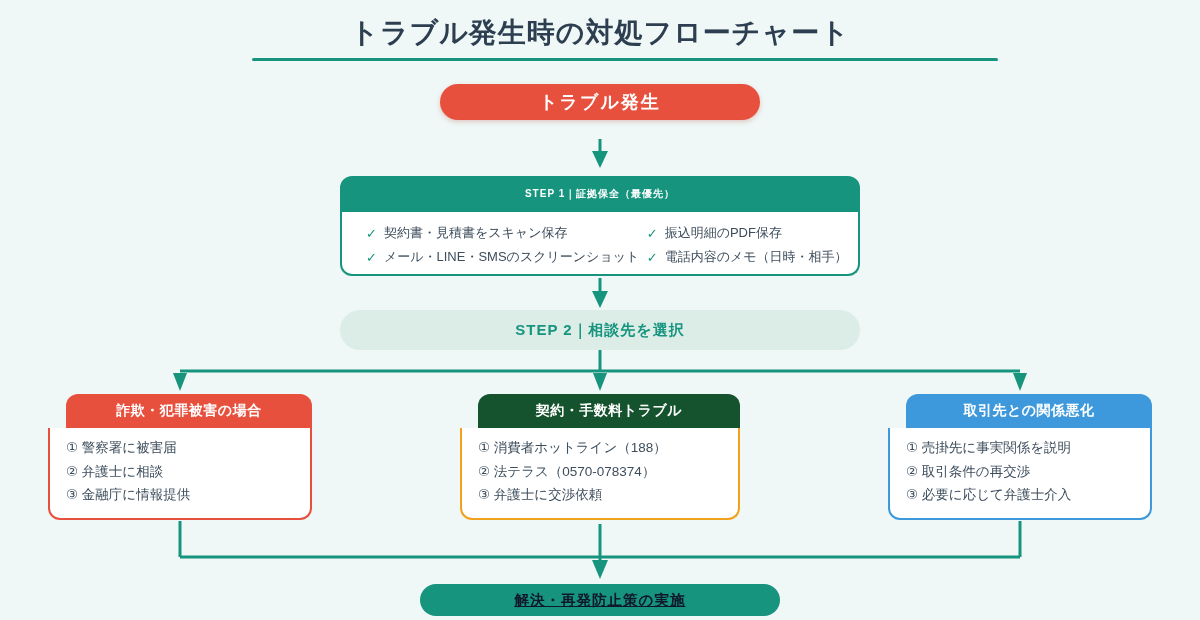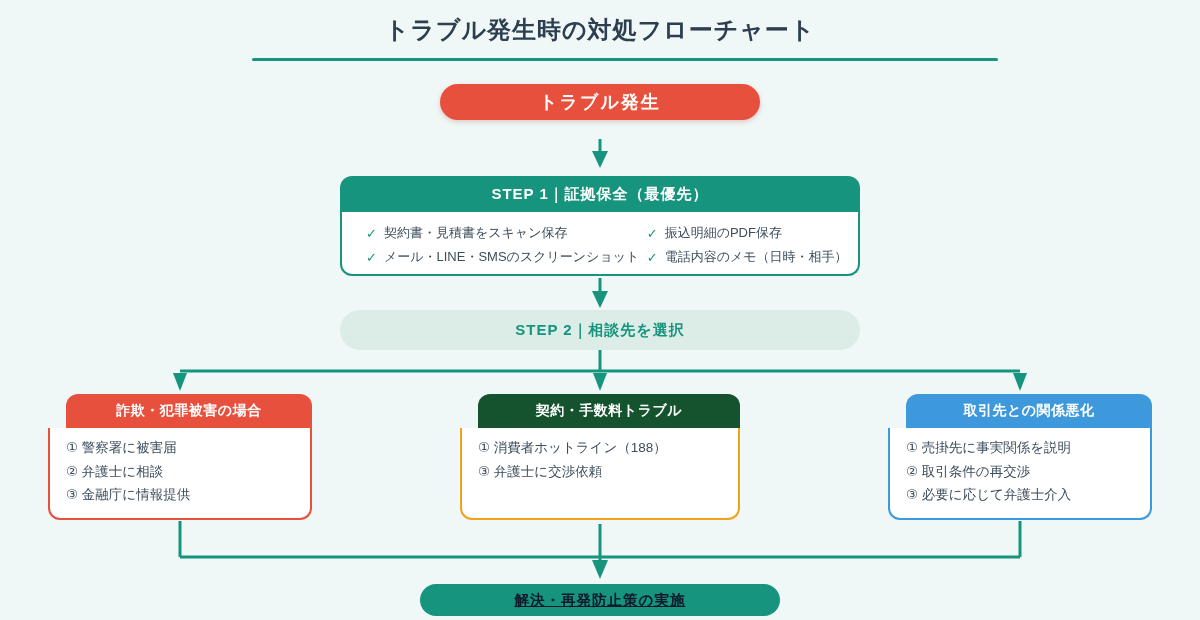--- a/index.html
+++ b/index.html
@@ -11,21 +11,21 @@
     font-family: "Liberation Sans", "DejaVu Sans", sans-serif;
     overflow: hidden;
     margin: 0 auto;
   }
   .abs { position: absolute; }
 
   
   #page-title {
     top: 14px; left: 0; width: 100%;
     text-align: center;
-    font-size: 24px; font-weight: bold;
+    font-size: 28px; font-weight: bold;
     color: #2C3E50;
     letter-spacing: 1px;
   }
   #title-underline {
     top: 58px; left: 252px; width: 746px; height: 3px;
     background: #17947E; border-radius: 2px;
   }
 
   
   #connectors { top: 0; left: 0; pointer-events: none; }
@@ -41,21 +41,21 @@
     letter-spacing: 2px;
     box-shadow: 0 2px 5px rgba(180,60,45,0.25);
   }
 
   
   #step1 { left: 340px; top: 176px; width: 520px; }
   #step1-header {
     height: 36px; background: #17947E;
     border-radius: 12px 12px 0 0;
     display: flex; align-items: center; justify-content: center;
-    color: #fff; font-size: 15px; font-weight: bold; letter-spacing: 1px;
+    color: #fff; font-size: 10px; font-weight: bold; letter-spacing: 1px;
   }
   #step1-body {
     height: 64px; background: #fff;
     border: 2px solid #17947E; border-top: none;
     border-radius: 0 0 12px 12px;
     display: flex; padding: 9px 8px 0 24px;
   }
   .check-col { display: flex; flex-direction: column; }
   .check-col.col-a { width: 58%; }
   .check-col.col-b { width: 42%; }
@@ -184,20 +184,21 @@
       <div class="branch-item">③ 金融庁に情報提供</div>
     </div>
   </div>
 
   <div class="abs branch-card" id="branch-contract">
     <div class="branch-header">
       <span>契約・手数料トラブル</span>
     </div>
     <div class="branch-body">
       <div class="branch-item">① 消費者ホットライン（188）</div>
+      <div class="branch-item">② 法テラス（0570-078374）</div>
       <div class="branch-item">③ 弁護士に交渉依頼</div>
     </div>
   </div>
 
   <div class="abs branch-card" id="branch-client">
     <div class="branch-header">
       <span>取引先との関係悪化</span>
     </div>
     <div class="branch-body">
       <div class="branch-item">① 売掛先に事実関係を説明</div>

